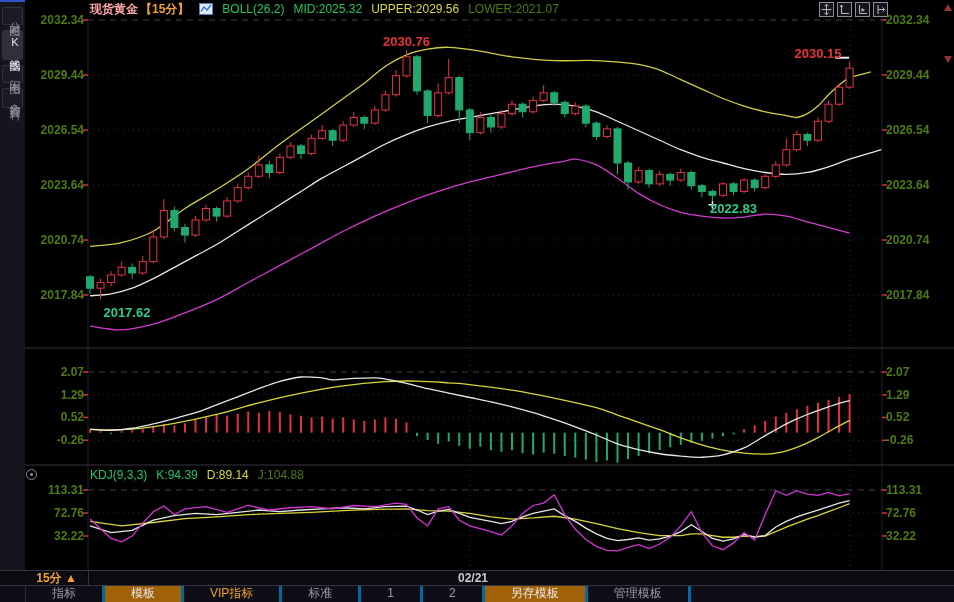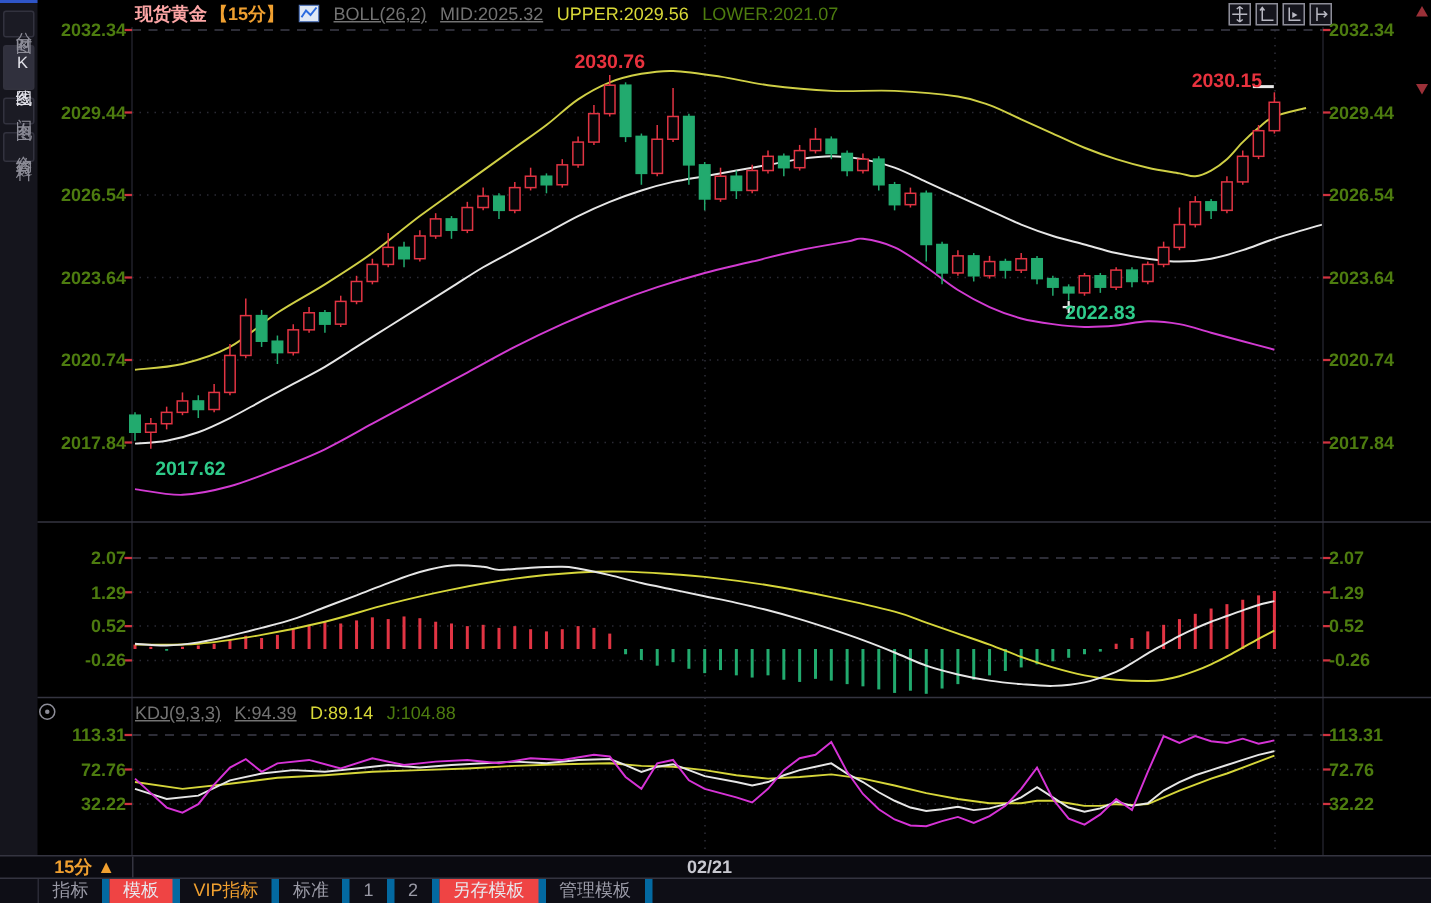--- a/index.html
+++ b/index.html
@@ -12,21 +12,21 @@
            padding:5px 0;border:1px solid #32323e;border-radius:2px;color:#8d8d98;
            background:#1b1b24;text-align:center;letter-spacing:2px;font-size:11px;cursor:pointer;}
   .sb-item.active{background:#30303d;color:#e2e2ea;}
   
   .chart-header{position:absolute;left:25px;top:0;width:929px;height:18px;display:flex;
                 align-items:center;white-space:nowrap;z-index:3;}
   .sym{color:#fca5a5;font-weight:bold;margin-left:65px;}
   .per{color:#f0a030;font-weight:bold;margin-left:2px;}
   .mini-chart{margin-left:10px;display:inline-flex;}
   .hd{margin-left:9px;}
-  .hd.white{color:#737373;text-decoration:underline;}.hd.yellow{color:#d8d838;}.hd.magenta{color:#4d7c0f;}
+  .hd.white{color:#22c55e;}.hd.yellow{color:#d8d838;}.hd.magenta{color:#4d7c0f;}
   .tools{position:absolute;right:66px;top:2px;display:flex;gap:3px;}
   .tool{width:15px;height:15px;border:1px solid #8d8d98;background:#14141c;display:flex;
         align-items:center;justify-content:center;box-sizing:border-box;cursor:pointer;}
   
   #plot{position:absolute;left:0;top:0;z-index:1;}
   #labels{position:absolute;inset:0;z-index:2;pointer-events:none;}
   .tick{position:absolute;color:#4d7c0f;font-weight:bold;font-size:12px;line-height:14px;}
   .tick.l{left:28px;width:56px;text-align:right;}
   .tick.r{left:886px;}
   .panel-header{position:absolute;z-index:3;display:flex;gap:9px;white-space:nowrap;}
@@ -35,23 +35,23 @@
   .kdj-icon:after{content:"";position:absolute;left:3px;top:3px;width:3px;height:3px;
             background:#8d8d98;border-radius:50%;}
   
   .time-axis{position:absolute;left:0;top:570px;width:954px;height:16px;background:#0a0a10;
              border-top:1px solid #343440;border-bottom:1px solid #343440;box-sizing:border-box;z-index:3;}
   .period-box{position:absolute;left:25px;top:0;width:63px;height:14px;border-right:1px solid #343440;
               color:#f0a030;font-weight:bold;text-align:center;line-height:14px;cursor:pointer;}
   .date-label{position:absolute;left:458px;top:0;color:#c8c8d0;font-weight:bold;line-height:14px;}
   .tab-bar{position:absolute;left:0;top:586px;width:954px;height:16px;background:#0e0e16;
            display:flex;padding-left:25px;box-sizing:border-box;z-index:3;}
-  .tab{height:16px;line-height:15px;padding:0 9px;border-right:5px solid #0369a1;color:#9a9aa6;cursor:pointer;}
+  .tab{height:16px;line-height:15px;padding:0 26px;border-right:3px solid #0369a1;color:#9a9aa6;cursor:pointer;}
   .tab:first-child{border-left:1px solid #2a2a36;}
-  .tab.active{background:#ef4444;color:#e8e8ee;}
+  .tab.active{background:#a16207;color:#e8e8ee;}
   .tab.vip{color:#f0a030;text-align:right;}
   .edge-marker{position:absolute;right:2px;width:0;height:0;z-index:3;
                border-left:4px solid transparent;border-right:4px solid transparent;cursor:pointer;}
   .edge-marker.up{top:4px;border-bottom:7px solid #9b3038;}
   .edge-marker.down{top:56px;border-top:7px solid #9b3038;}
 </style>
 </head>
 <body>
 
 <div class="app">

